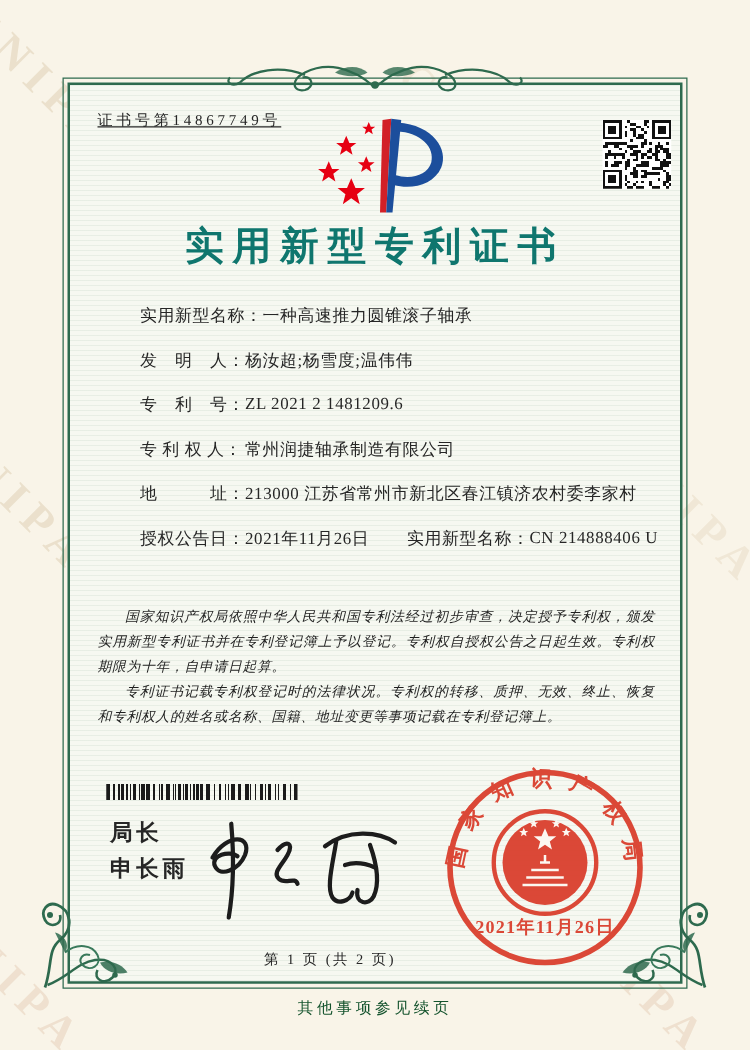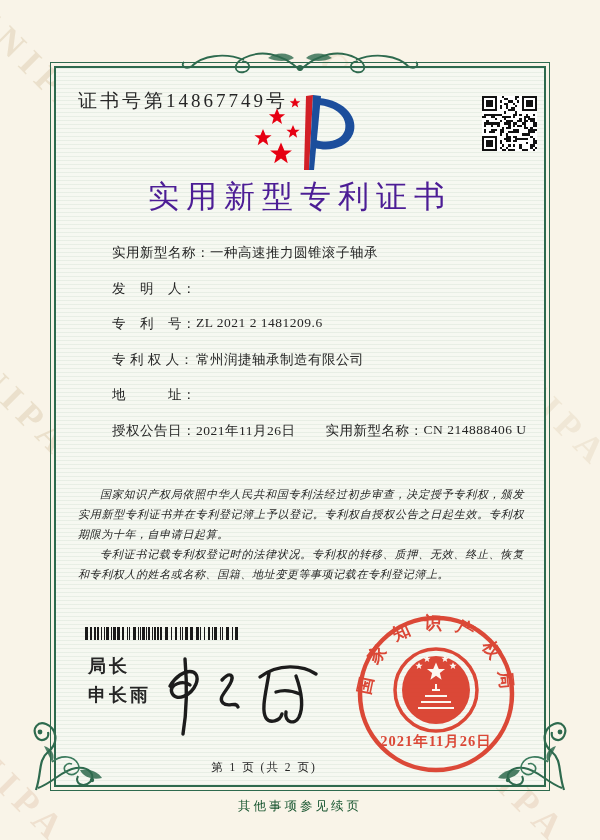--- a/index.html
+++ b/index.html
@@ -29,27 +29,27 @@
     background:
       repeating-linear-gradient(0deg, rgba(105,150,120,0.10) 0 1px, rgba(0,0,0,0) 1px 4px),
       #f6f8f1;
   }
   .ornament{position:absolute;pointer-events:none;}
   .orn-top{left:50%;top:48px;transform:translateX(-50%);}
   .orn-bl{left:32px;top:712px;}
   .orn-br{right:32px;top:712px;transform:scaleX(-1);}
   
   .cert-no{
-    position:absolute;left:78px;top:88px;font-size:19px;letter-spacing:3px;
+    position:absolute;left:78px;top:88px;font-size:12px;letter-spacing:3px;text-decoration:underline;
   }
   .logo{position:absolute;left:243px;top:90px;}
   .qr{position:absolute;left:482px;top:96px;width:55px;height:55px;background:#fff;}
   .title{
     position:absolute;left:0;top:176px;width:600px;text-align:center;
-    font-size:31px;font-weight:normal;letter-spacing:7px;color:#4c1d95;
+    font-size:31px;font-weight:bold;letter-spacing:7px;color:#0f766e;
   }
   
   .fields{position:absolute;left:83px;top:244px;width:440px;font-size:13.5px;margin-left:29px;}
   .frow{display:flex;height:35.5px;align-items:flex-start;letter-spacing:0.5px;}
   .flabel{flex:0 0 84px;white-space:nowrap;}
   .fvalue{white-space:nowrap;}
   .fvalue2-label{margin-left:30px;white-space:nowrap;}
   
   .bodytext{
     position:absolute;left:78px;top:484px;width:446px;
@@ -329,31 +329,33 @@
 
 <div class="title">实用新型专利证书</div>
 
 <div class="fields">
   <div class="frow">
     <span class="flabel">实用新型名称：</span>
     <span class="fvalue">一种高速推力圆锥滚子轴承</span>
   </div>
   <div class="frow">
     <span class="flabel">发　明　人：</span>
+    <span class="fvalue">杨汝超;杨雪度;温伟伟</span>
   </div>
   <div class="frow">
     <span class="flabel">专　利　号：</span>
     <span class="fvalue">ZL 2021 2 1481209.6</span>
   </div>
   <div class="frow">
     <span class="flabel">专 利 权 人：</span>
     <span class="fvalue">常州润捷轴承制造有限公司</span>
   </div>
   <div class="frow">
     <span class="flabel">地　　　址：</span>
+    <span class="fvalue">213000 江苏省常州市新北区春江镇济农村委李家村</span>
   </div>
   <div class="frow">
     <span class="flabel">授权公告日：</span>
     <span class="fvalue">2021年11月26日</span>
     <span class="fvalue2-label">实用新型名称：</span>
     <span class="fvalue">CN 214888406 U</span>
   </div>
 </div>
 
 <div class="bodytext">

